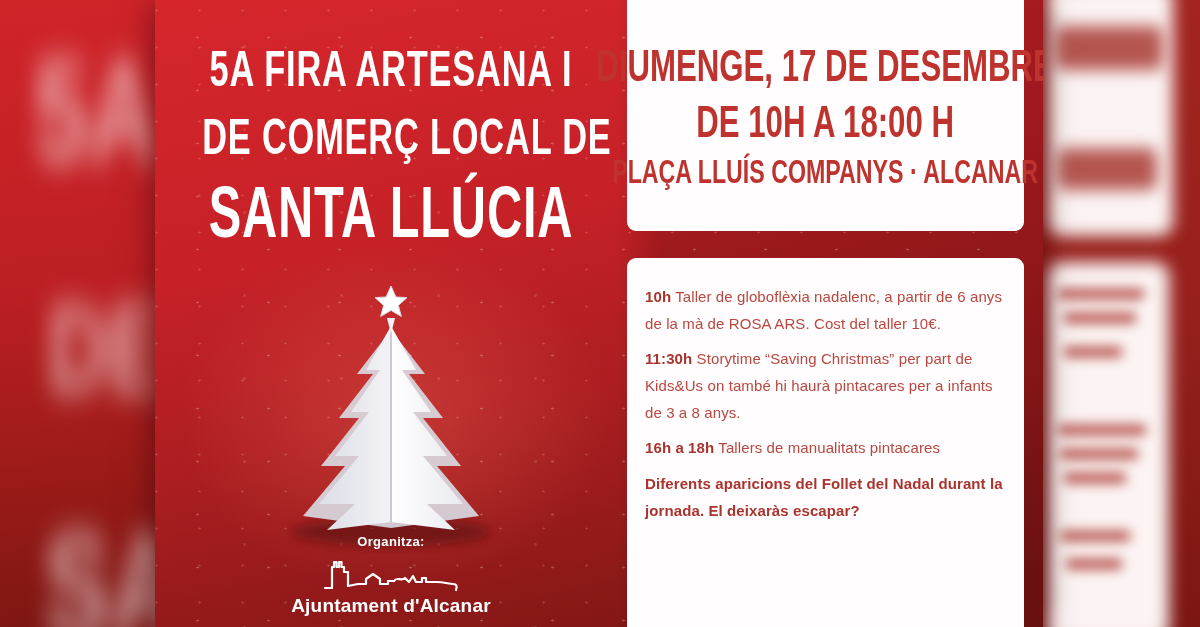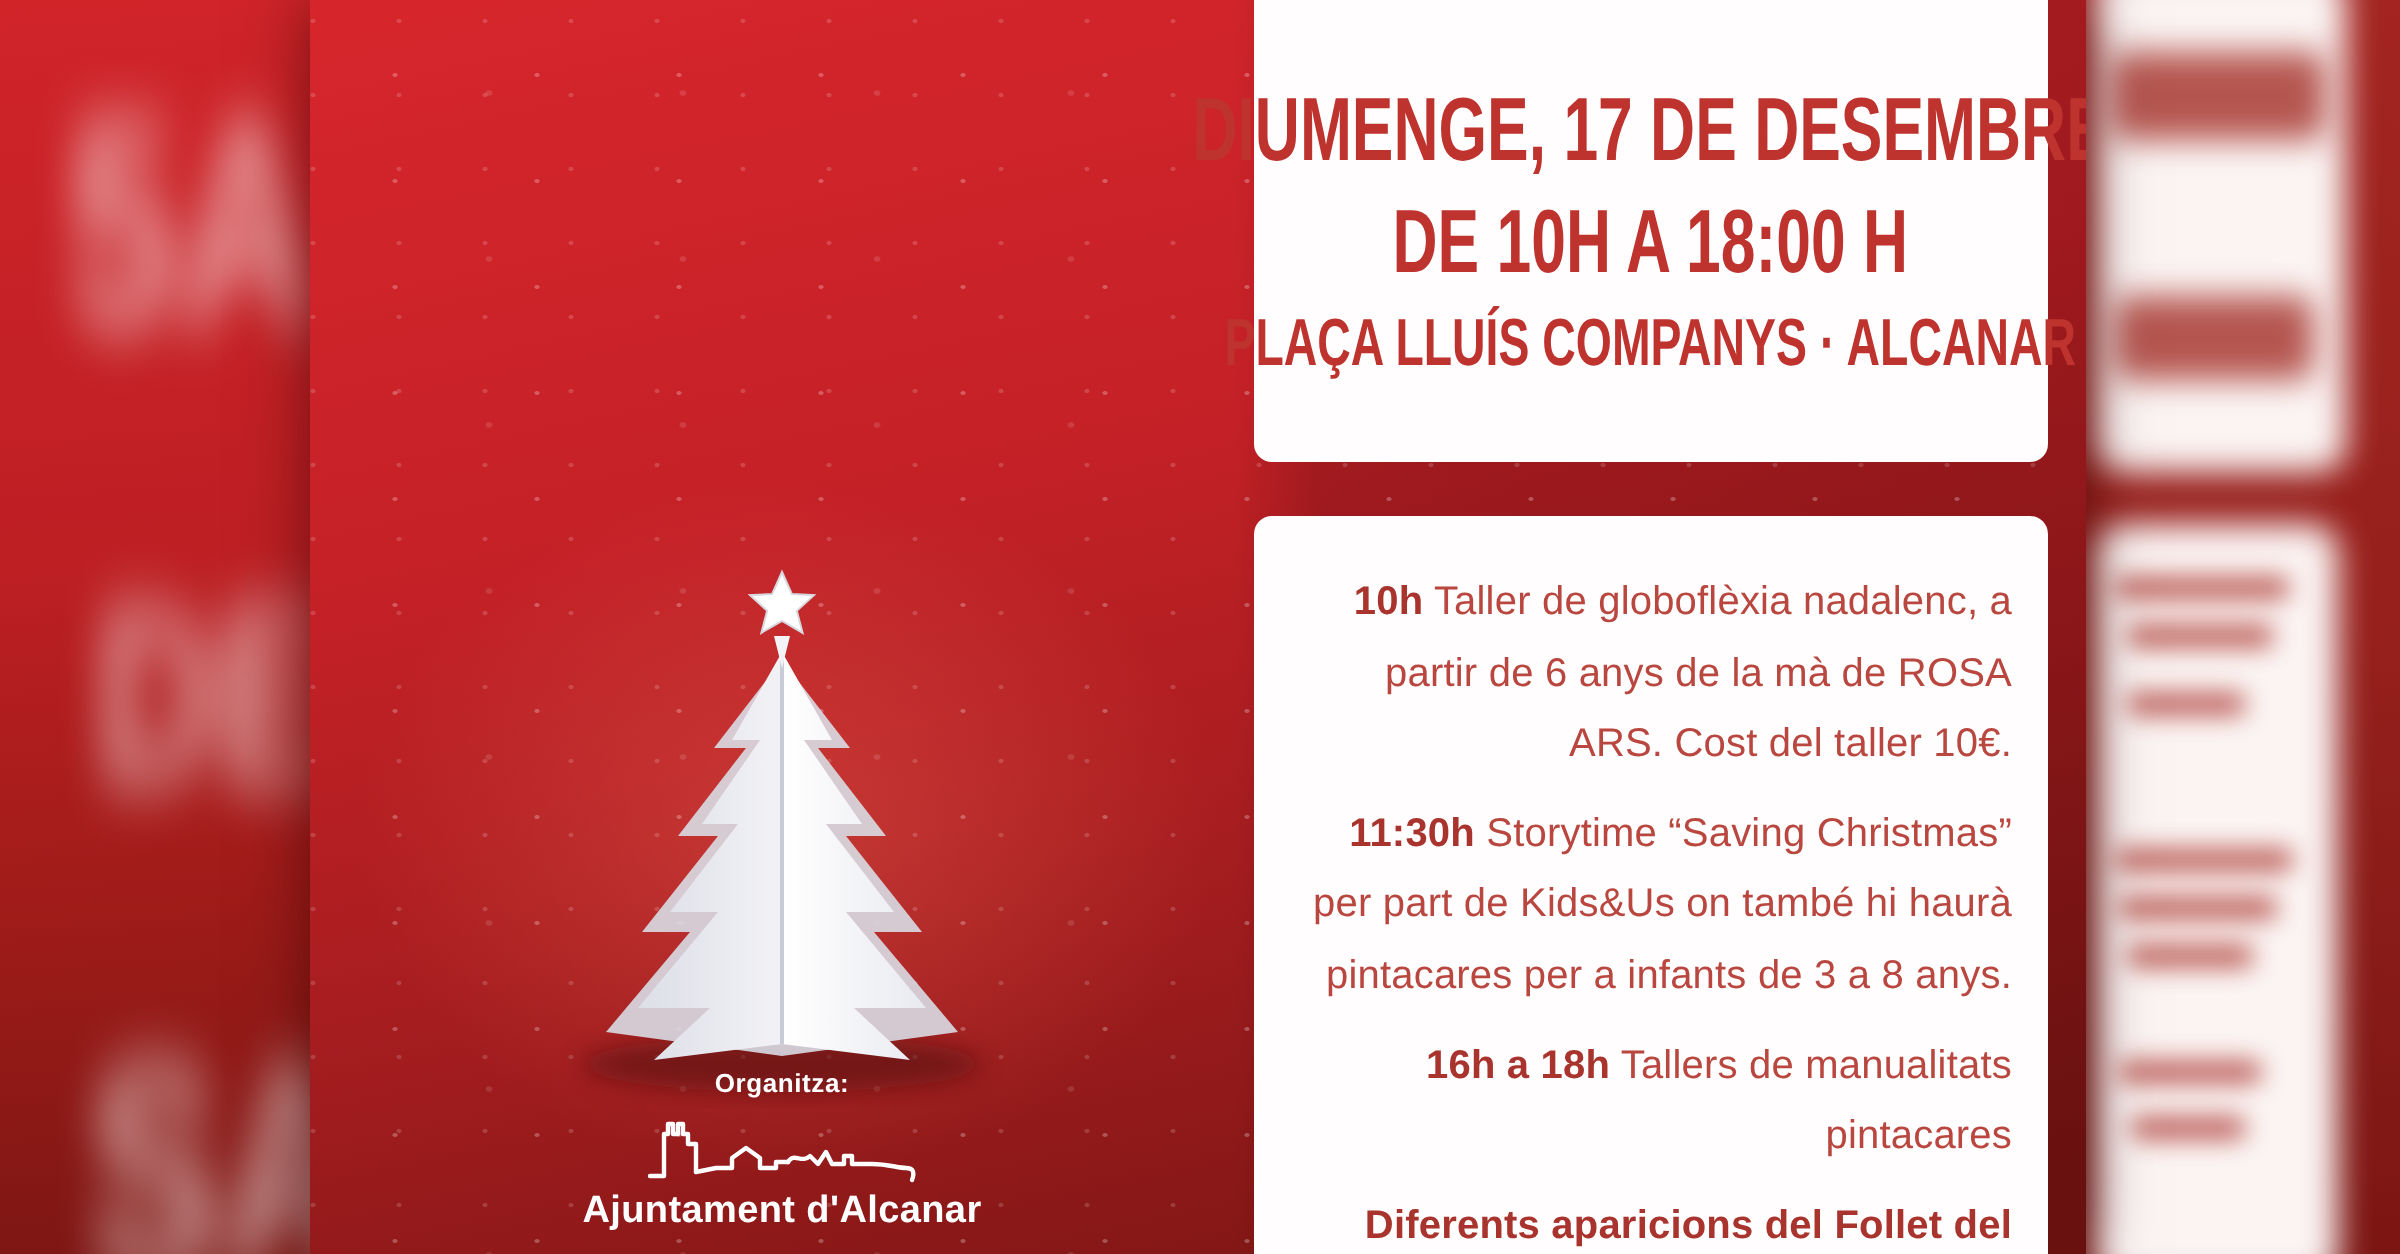--- a/index.html
+++ b/index.html
@@ -64,21 +64,21 @@
   .panel-right{position:absolute;left:472px;top:0;width:416px;height:627px;z-index:2;}
   .white-box{position:absolute;left:0;width:397px;background:#fffdfd;border-radius:9px;z-index:3;}
   .header-box{top:-14px;height:231px;padding-top:14px;box-sizing:content-box;
               display:flex;flex-direction:column;justify-content:center;align-items:center;}
   .head-line{display:block;font-weight:bold;color:#bf332f;white-space:nowrap;
              transform:scale(.8,1.15);transform-origin:center;}
   .h-1,.h-2{font-size:39px;line-height:56px;}
   .h-3{font-size:29px;line-height:44px;}
 
   .schedule-box{top:258px;height:400px;padding:26px 18px 10px;box-sizing:border-box;}
-  .sched-item{text-align:right;color:#b9473f;font-size:20px;line-height:1.78;
+  .sched-item{text-align:left;color:#b9473f;font-size:15px;line-height:1.78;
               margin-bottom:9px;letter-spacing:.1px;}
   .sched-time{font-weight:bold;color:#a9342e;}
   .sched-item.em{font-weight:bold;color:#a9342e;}
 </style>
 </head>
 <body>
 
 <div class="stage">
 
   <div class="bg-left">
@@ -98,20 +98,25 @@
     <div class="blur-line tl-4"></div>
     <div class="blur-line tl-5"></div>
     <div class="blur-line tl-6"></div>
     <div class="blur-line tl-7"></div>
     <div class="blur-line tl-8"></div>
   </div>
 
   <div class="poster">
 
     <div class="panel-left">
+      <div class="title">
+        <span class="title-line t-small">5A FIRA ARTESANA I</span>
+        <span class="title-line t-small">DE COMERÇ LOCAL DE</span>
+        <span class="title-line t-big">SANTA LLÚCIA</span>
+      </div>
 
       <div class="tree-wrap">
         <svg width="264" height="276" viewBox="0 0 264 276">
           <defs>
             <filter id="soft" x="-40%" y="-40%" width="180%" height="180%">
               <feGaussianBlur stdDeviation="6"></feGaussianBlur>
             </filter>
             <linearGradient id="halfR" x1="0" y1="0" x2="1" y2="0">
               <stop offset="0" stop-color="#ffffff"></stop>
                 <stop offset="1" stop-color="#e9eaf0"></stop>

